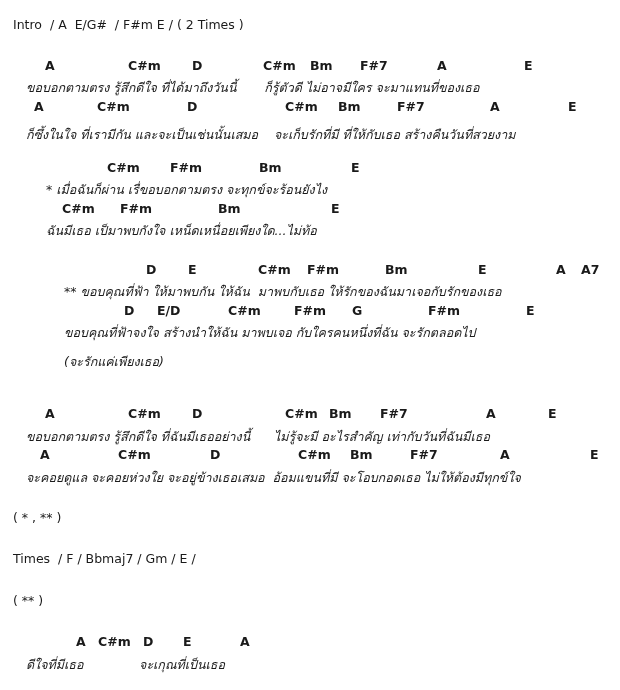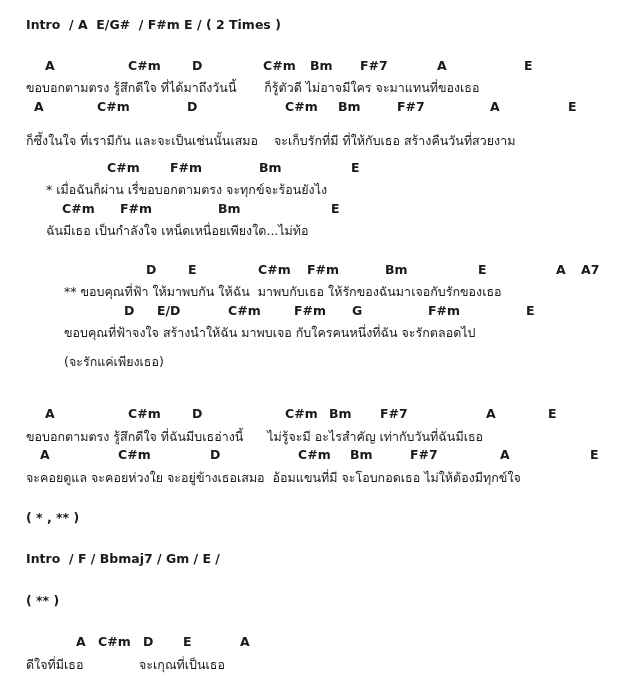--- a/index.html
+++ b/index.html
@@ -1,20 +1,20 @@
 <!DOCTYPE html>
 <html><head>
 <meta charset="utf-8">
 <style>
   html, body { margin:0; padding:0; background:#ffffff; }
   body { width:620px; height:690px; position:relative; overflow:hidden;
          font-family:"DejaVu Sans", "Liberation Sans", sans-serif; color:#1a1a1a; }
   .line { position:absolute; white-space:pre; }
-  .hdr { font-weight:bold; font-size:12.5px; left:26px; }
-  .lyric { font-size:12.5px; }
+  .hdr { font-weight:normal; font-size:12.5px; left:13px; }
+  .lyric { font-size:12.5px;font-style:italic; }
   .chord { position:absolute; font-weight:bold; font-size:12.5px; white-space:pre; }
   .chordrow { position:absolute; left:0; width:620px; height:16px; }
 </style>
 </head>
 <body>
 
 <div class="line hdr" style="top:17px;">Intro  / A  E/G#  / F#m E / ( 2 Times )</div>
 
 <div class="chordrow" style="top:58px;">
     <span class="chord" style="left: 45px;">A</span>
@@ -30,36 +30,36 @@
 <div class="chordrow" style="top:99px;">
     <span class="chord" style="left: 34px;">A</span>
     <span class="chord" style="left: 97px;">C#m</span>
     <span class="chord" style="left: 187px;">D</span>
     <span class="chord" style="left: 285px;">C#m</span>
     <span class="chord" style="left: 338px;">Bm</span>
     <span class="chord" style="left: 397px;">F#7</span>
     <span class="chord" style="left: 490px;">A</span>
     <span class="chord" style="left: 568px;">E</span>
   </div>
-<div class="line lyric" style="top:131px; left:26px;">ก็ซึ้งในใจ ที่เรามีกัน และจะเป็นเช่นนั้นเสมอ    จะเก็บรักที่มี ที่ให้กับเธอ สร้างคืนวันที่สวยงาม</div>
+<div class="line lyric" style="top:125px; left:26px;">ก็ซึ้งในใจ ที่เรามีกัน และจะเป็นเช่นนั้นเสมอ    จะเก็บรักที่มี ที่ให้กับเธอ สร้างคืนวันที่สวยงาม</div>
 
 <div class="chordrow" style="top:160px;">
     <span class="chord" style="left: 107px;">C#m</span>
     <span class="chord" style="left: 170px;">F#m</span>
     <span class="chord" style="left: 259px;">Bm</span>
     <span class="chord" style="left: 351px;">E</span>
   </div>
 <div class="line lyric" style="top:180px; left:46px;">* เมื่อฉันก็ผ่าน เรื่ขอบอกตามตรง จะทุกข์จะร้อนยังไง</div>
 <div class="chordrow" style="top:201px;">
     <span class="chord" style="left: 62px;">C#m</span>
     <span class="chord" style="left: 120px;">F#m</span>
     <span class="chord" style="left: 218px;">Bm</span>
     <span class="chord" style="left: 331px;">E</span>
   </div>
-<div class="line lyric" style="top:221px; left:46px;">ฉันมีเธอ เป็นกำลังใจ เหน็ดเหนื่อยเพียงใด...ไม่ท้อ</div>
+<div class="line lyric" style="top:221px; left:46px;">ฉันมีเธอ เป็มาพบกังใจ เหน็ดเหนื่อยเพียงใด...ไม่ท้อ</div>
 
 <div class="chordrow" style="top:262px;">
     <span class="chord" style="left: 146px;">D</span>
     <span class="chord" style="left: 188px;">E</span>
     <span class="chord" style="left: 258px;">C#m</span>
     <span class="chord" style="left: 307px;">F#m</span>
     <span class="chord" style="left: 385px;">Bm</span>
     <span class="chord" style="left: 478px;">E</span>
     <span class="chord" style="left: 556px;">A</span>
     <span class="chord" style="left: 581px;">A7</span>
@@ -80,35 +80,35 @@
 <div class="chordrow" style="top:406px;">
     <span class="chord" style="left: 45px;">A</span>
     <span class="chord" style="left: 128px;">C#m</span>
     <span class="chord" style="left: 192px;">D</span>
     <span class="chord" style="left: 285px;">C#m</span>
     <span class="chord" style="left: 329px;">Bm</span>
     <span class="chord" style="left: 380px;">F#7</span>
     <span class="chord" style="left: 486px;">A</span>
     <span class="chord" style="left: 548px;">E</span>
   </div>
-<div class="line lyric" style="top:427px; left:26px;">ขอบอกตามตรง รู้สึกดีใจ ที่ฉันมีบเธอ่างนี้      ไม่รู้จะมี อะไรสำคัญ เท่ากับวันที่ฉันมีเธอ</div>
+<div class="line lyric" style="top:427px; left:26px;">ขอบอกตามตรง รู้สึกดีใจ ที่ฉันมีเธออย่างนี้      ไม่รู้จะมี อะไรสำคัญ เท่ากับวันที่ฉันมีเธอ</div>
 <div class="chordrow" style="top:447px;">
     <span class="chord" style="left: 40px;">A</span>
     <span class="chord" style="left: 118px;">C#m</span>
     <span class="chord" style="left: 210px;">D</span>
     <span class="chord" style="left: 298px;">C#m</span>
     <span class="chord" style="left: 350px;">Bm</span>
     <span class="chord" style="left: 410px;">F#7</span>
     <span class="chord" style="left: 500px;">A</span>
     <span class="chord" style="left: 590px;">E</span>
   </div>
 <div class="line lyric" style="top:468px; left:26px;">จะคอยดูแล จะคอยห่วงใย จะอยู่ข้างเธอเสมอ  อ้อมแขนที่มี จะโอบกอดเธอ ไม่ให้ต้องมีทุกข์ใจ</div>
 
 <div class="line hdr" style="top:510px;">( * , ** )</div>
-<div class="line hdr" style="top:551px;">Intro  / F / Bbmaj7 / Gm / E /</div>
+<div class="line hdr" style="top:551px;">Times  / F / Bbmaj7 / Gm / E /</div>
 <div class="line hdr" style="top:593px;">( ** )</div>
 
 <div class="chordrow" style="top:634px;">
     <span class="chord" style="left: 76px;">A</span>
     <span class="chord" style="left: 98px;">C#m</span>
     <span class="chord" style="left: 143px;">D</span>
     <span class="chord" style="left: 183px;">E</span>
     <span class="chord" style="left: 240px;">A</span>
   </div>
 <div class="line lyric" style="top:655px; left:26px;">ดีใจที่มีเธอ              จะเกุณที่เป็นเธอ</div>

